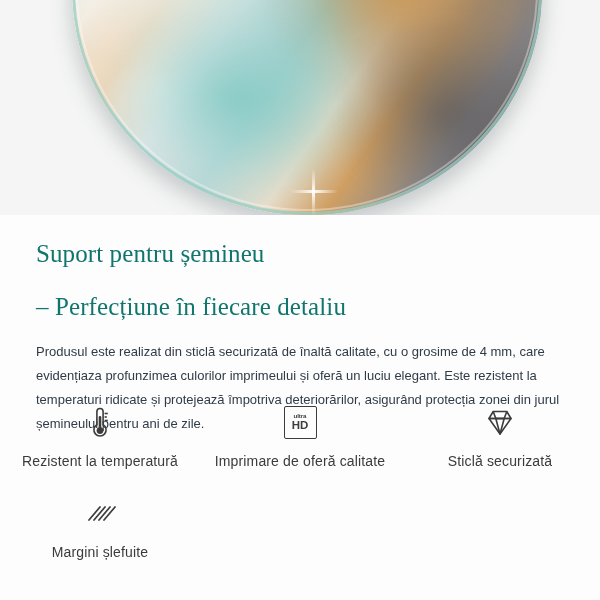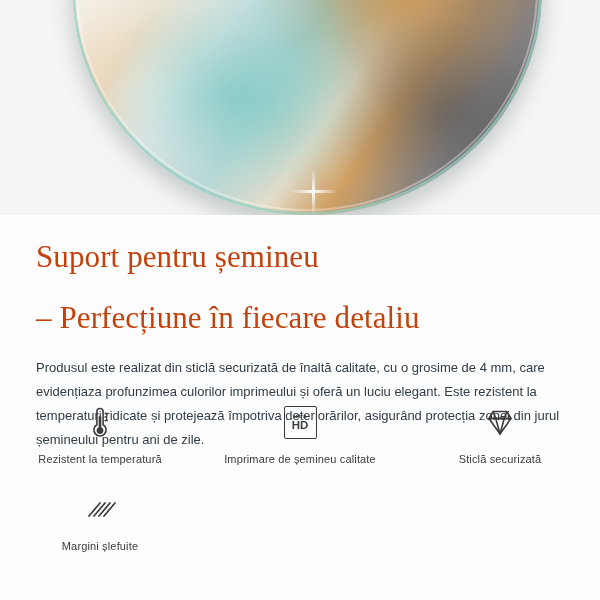--- a/index.html
+++ b/index.html
@@ -135,23 +135,23 @@
 
   
   .content {
     position: absolute;
     left: 0;
     top: 215px;
     width: 600px;
   }
   .headline {
     font-family: "Liberation Serif", serif;
-    font-size: 31px;
+    font-size: 25px;
     line-height: 1.32;
-    color: #c2410c;
+    color: #0f766e;
     margin: 22px 36px 0 36px;
     font-weight: 400;
     letter-spacing: 0.1px;
   }
   .headline .line2 {
     display: block;
     margin-top: 20px;
   }
   .body-copy {
     margin: 17px 36px 0 36px;
@@ -179,21 +179,21 @@
   }
   .feature-icon {
     height: 44px;
     width: 44px;
     display: flex;
     align-items: center;
     justify-content: center;
   }
   .feature-label {
     margin-top: 9px;
-    font-size: 11px;
+    font-size: 14px;
     color: #3b3b3b;
     text-align: left;
     letter-spacing: 0.15px;
   }
   .hd-badge {
     width: 31px;
     height: 31px;
     border: 1.6px solid #3c3c3c;
     border-radius: 2px;
     display: flex;
@@ -258,21 +258,21 @@
       <div class="feature-label">Rezistent la temperatură</div>
     </div>
 
     <div class="feature">
       <div class="feature-icon">
         <div class="hd-badge">
           <span class="u">ultra</span>
           <span class="hd">HD</span>
         </div>
       </div>
-      <div class="feature-label">Imprimare de șemineu calitate</div>
+      <div class="feature-label">Imprimare de oferă calitate</div>
     </div>
 
 
     <div class="feature">
       <div class="feature-icon">
         <svg width="40" height="40" viewBox="0 0 40 40">
           <g fill="none" stroke="#3c3c3c" stroke-width="1.6" stroke-linejoin="round">
             <path d="M9 16.5h22L20 32 9 16.5z"></path>
             <path d="M13.2 9.5h13.6l4.2 7H9l4.2-7z"></path>
             <path d="M13.2 9.5l2.6 7L20 32l4.2-15.5 2.6-7"></path>

